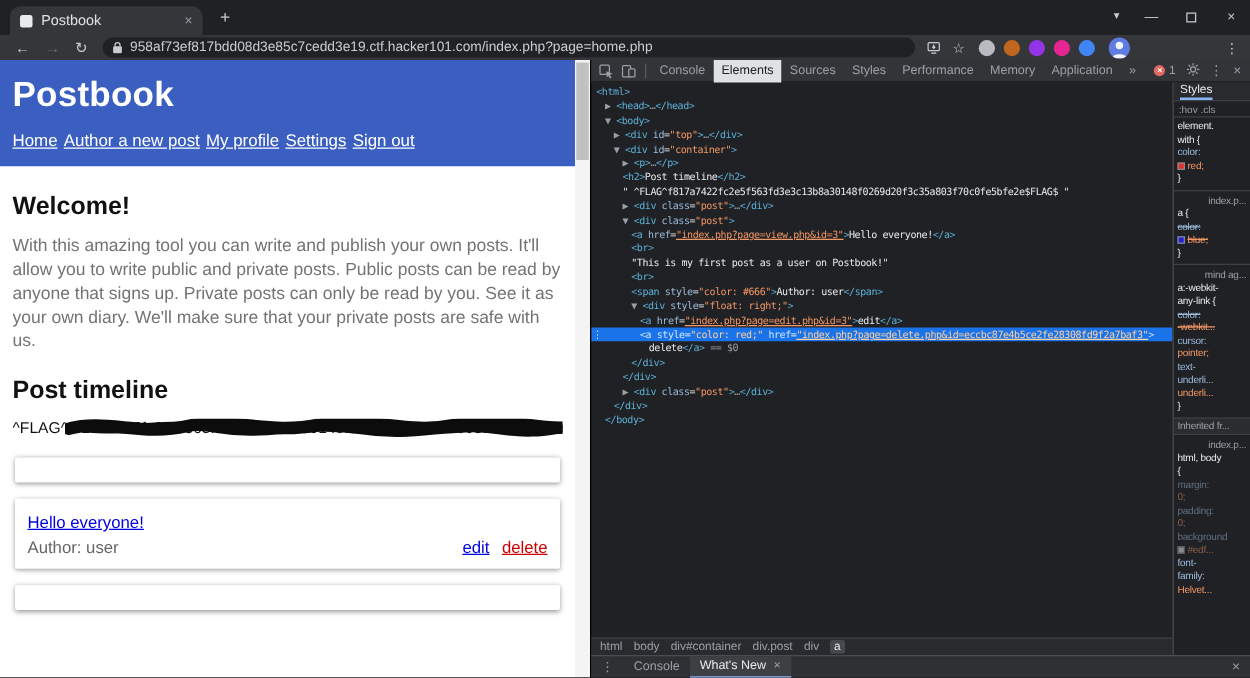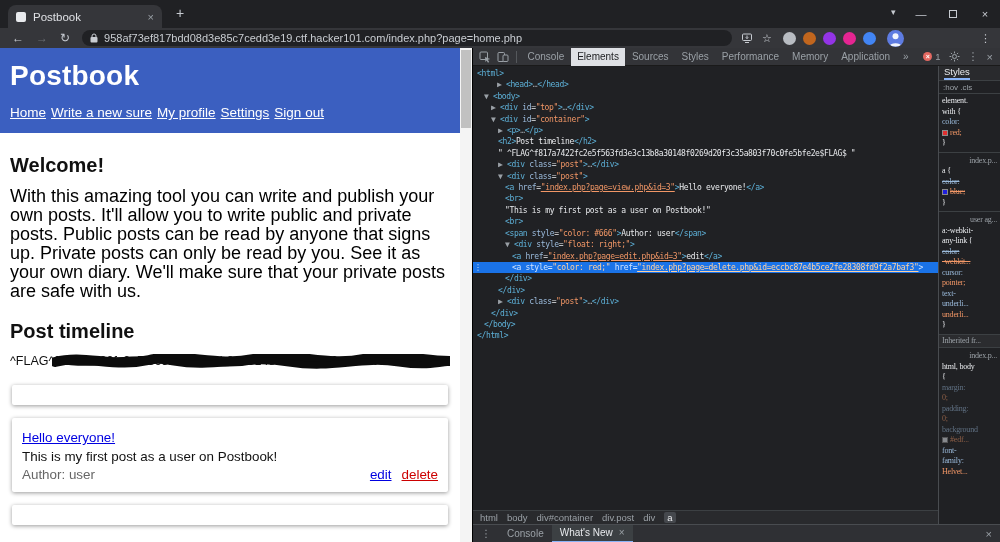--- a/index.html
+++ b/index.html
@@ -32,21 +32,21 @@
 
   
   .page{position:absolute;left:0;top:48px;width:460px;bottom:0;background:#fff;overflow:hidden}
   .phead{background:#3b5fc0;color:#fff;padding:12px 10px 13px}
   .brand{font-size:28px;font-weight:bold;letter-spacing:.2px}
   .pnav{margin-top:13px;font-size:13.5px}
   .plink{color:#fff;margin-right:5px;text-decoration:underline;cursor:pointer}
   .pbody{padding:0 10px}
   .h2{font-size:20px;font-weight:bold;color:#111}
   .welcome{margin:21px 0 10px}
-  .para{font-size:18px;line-height:19px;color:#000000;max-width:446px}
+  .para{font-size:14px;line-height:19px;color:#737373;max-width:446px}
   .timeline{margin:19px 0 11px}
   .flagrow{position:relative;height:18px;font-size:12.5px;color:#111;white-space:nowrap;overflow:hidden}
   .scribble{position:absolute;left:42px;top:-2px;pointer-events:none}
   .card{background:#fff;box-shadow:0 1px 4px rgba(0,0,0,.4);border-radius:2px;padding:10px;margin:13px 2px}
   .tawrap{position:relative;display:inline-block}
   textarea{width:330px;height:30px;border:1px solid #c4c4c4;font:13px "Liberation Sans",sans-serif;padding:4px 6px;color:#222;background:#fff;resize:none;display:block}
   textarea::placeholder{color:#8a8a8a}
   .grip{position:absolute;right:1px;bottom:1px;pointer-events:none}
   .comprow{display:flex;align-items:center;margin-top:11px;width:340px}
   .comprow label{font-size:13.4px;margin-left:4px;color:#111}
@@ -90,21 +90,21 @@
   .tline.selrow .cv{color:#ffd1a1}
 
   .crumbs{height:14px;background:#292a2d;border-top:1px solid #3c4043;display:flex;align-items:center;gap:9px;padding:0 7px;font-size:9.5px;color:#9aa0a6;flex:none;overflow:hidden}
   .crumb{cursor:pointer;white-space:nowrap}
   .crumb.active{color:#e8eaed;background:#45484d;padding:0 3px;border-radius:2px}
 
   .dtside{width:62px;border-left:1px solid #494c50;display:flex;flex-direction:column;flex:none;background:#202124}
   .sidehead{height:15px;border-bottom:1px solid #3c4043;font-size:9.5px;color:#e8eaed;display:flex;align-items:center;padding:0 5px;flex:none;background:#292a2d}
   .sidehead .st{border-bottom:2px solid #8ab4f8;line-height:12px;cursor:pointer}
   .sidefilter{height:13px;font-size:8px;color:#9aa0a6;display:flex;align-items:center;padding:0 4px;border-bottom:1px solid #3c4043;flex:none}
-  .rules{flex:1;overflow:hidden;font-family:Liberation Serif, serif;font-size:8px;letter-spacing:-.2px;line-height:10.5px;padding:2px 3px}
+  .rules{flex:1;overflow:hidden;font-family:Liberation Sans, sans-serif;font-size:8px;letter-spacing:-.2px;line-height:10.5px;padding:2px 3px}
   .rline{white-space:nowrap}
   .rline.sel{color:#e8eaed}
   .rline.prop{color:#9bbbdc}
   .rline.val{color:#f29766}
   .rline.dim{opacity:.5}
   .rline.strike{text-decoration:line-through}
   .sw{display:inline-block;width:6px;height:6px;border:1px solid #8a8a8a;margin-right:2px;vertical-align:-1px}
   .rdiv{border-top:1px solid #3c4043;margin:3px -3px}
   .rsec{background:#2b2c2f;color:#9aa0a6;margin:3px -3px;padding:1px 3px;border-top:1px solid #3c4043;border-bottom:1px solid #3c4043}
   .rlink{color:#9aa0a6;text-align:right;cursor:pointer}
@@ -165,39 +165,39 @@
         <circle cx="8.5" cy="6.3" r="3" fill="#fff" opacity=".92"></circle>
         <path d="M2.5 16.5c.6-4.2 11.4-4.2 12 0z" fill="#fff" opacity=".92"></path>
       </svg>
   </span>
   <span class="kebab">⋮</span>
 </div>
 
 <div class="page">
   <div class="phead">
     <div class="brand">Postbook</div>
-    <div class="pnav"><a class="plink">Home</a><a class="plink">Write a new sure</a><a class="plink">My profile</a><a class="plink">Settings</a><a class="plink">Sign out</a></div>
+    <div class="pnav"><a class="plink">Home</a><a class="plink">Author a new post</a><a class="plink">My profile</a><a class="plink">Settings</a><a class="plink">Sign out</a></div>
   </div>
   <div class="pbody">
     <div class="h2 welcome">Welcome!</div>
     <div class="para">With this amazing tool you can write and publish your own posts. It'll allow you to write public and private posts. Public posts can be read by anyone that signs up. Private posts can only be read by you. See it as your own diary. We'll make sure that your private posts are safe with us.</div>
     <div class="h2 timeline">Post timeline</div>
     <div class="flagrow">
       <span>^FLAG^f817a7422fc2e5f563fd3e3c13b8a30148f0269d20f3c35a803f70c0fe5bfe2e$FLAG$</span>
       <svg class="scribble" width="418" height="19" viewBox="0 0 418 19">
         <path d="M3 10 C 32 2, 62 16, 97 8 S 162 15, 202 7 S 272 15, 312 7 S 382 13, 410 8" stroke="#0c0c0c" stroke-width="10" fill="none" stroke-linecap="round"></path>
         <path d="M7 8 C 42 15, 82 3, 122 10 S 192 4, 237 11 S 307 5, 347 11 S 397 6, 413 11" stroke="#0c0c0c" stroke-width="7" fill="none" stroke-linecap="round"></path>
       </svg>
     </div>
 
     <div class="card">
     </div>
 
     <div>
-        <div class="card"><a class="post-title">Hello everyone!</a><div class="post-body">This is my first post as a user on Postbook!</div><div class="post-meta">
+        <div class="card"><a class="post-title">Hello everyone!</a><div class="post-meta">
             <span class="post-author">Author: user</span>
             <span class="post-actions"><a class="action blue">edit</a><a class="action red">delete</a></span>
           </div></div>
         <div class="card"></div>
       </div>
   </div>
 </div>
 
 <div class="sbar">
   <div class="sthumb"></div>
@@ -241,43 +241,43 @@
       </span>
       <span class="dtx">⋮</span>
       <span class="dtx">×</span>
     </span>
   </div>
 
   <div class="dtmain">
     <div class="dtleft">
       <div class="tree">
           <div class="tline" style="padding-left: 4px;"><span class="ct">&lt;html&gt;</span></div>
-          <div class="tline" style="padding-left: 24px;"><span class="cg">▶ </span><span class="ct">&lt;head&gt;</span><span class="cg">…</span><span class="ct">&lt;/head&gt;</span></div>
+          <div class="tline" style="padding-left: 11px;"><span class="cg">▶ </span><span class="ct">&lt;head&gt;</span><span class="cg">…</span><span class="ct">&lt;/head&gt;</span></div>
           <div class="tline" style="padding-left: 11px;"><span class="cg">▼ </span><span class="ct">&lt;body&gt;</span></div>
           <div class="tline" style="padding-left: 18px;"><span class="cg">▶ </span><span class="ct">&lt;div</span><span class="ca"> id</span><span class="cw">=</span><span class="cv">"top"</span><span class="ct">&gt;</span><span class="cg">…</span><span class="ct">&lt;/div&gt;</span></div>
           <div class="tline" style="padding-left: 18px;"><span class="cg">▼ </span><span class="ct">&lt;div</span><span class="ca"> id</span><span class="cw">=</span><span class="cv">"container"</span><span class="ct">&gt;</span></div>
           <div class="tline" style="padding-left: 25px;"><span class="cg">▶ </span><span class="ct">&lt;p&gt;</span><span class="cg">…</span><span class="ct">&lt;/p&gt;</span></div>
           <div class="tline" style="padding-left: 25px;"><span class="ct">&lt;h2&gt;</span><span class="cw">Post timeline</span><span class="ct">&lt;/h2&gt;</span></div>
           <div class="tline" style="padding-left: 25px;"><span class="cw">" ^FLAG^f817a7422fc2e5f563fd3e3c13b8a30148f0269d20f3c35a803f70c0fe5bfe2e$FLAG$ "</span></div>
           <div class="tline" style="padding-left: 25px;"><span class="cg">▶ </span><span class="ct">&lt;div</span><span class="ca"> class</span><span class="cw">=</span><span class="cv">"post"</span><span class="ct">&gt;</span><span class="cg">…</span><span class="ct">&lt;/div&gt;</span></div>
           <div class="tline" style="padding-left: 25px;"><span class="cg">▼ </span><span class="ct">&lt;div</span><span class="ca"> class</span><span class="cw">=</span><span class="cv">"post"</span><span class="ct">&gt;</span></div>
           <div class="tline" style="padding-left: 32px;"><span class="ct">&lt;a</span><span class="ca"> href</span><span class="cw">=</span><span class="cv cl">"index.php?page=view.php&amp;id=3"</span><span class="ct">&gt;</span><span class="cw">Hello everyone!</span><span class="ct">&lt;/a&gt;</span></div>
           <div class="tline" style="padding-left: 32px;"><span class="ct">&lt;br&gt;</span></div>
           <div class="tline" style="padding-left: 32px;"><span class="cw">"This is my first post as a user on Postbook!"</span></div>
           <div class="tline" style="padding-left: 32px;"><span class="ct">&lt;br&gt;</span></div>
           <div class="tline" style="padding-left: 32px;"><span class="ct">&lt;span</span><span class="ca"> style</span><span class="cw">=</span><span class="cv">"color: #666"</span><span class="ct">&gt;</span><span class="cw">Author: user</span><span class="ct">&lt;/span&gt;</span></div>
           <div class="tline" style="padding-left: 32px;"><span class="cg">▼ </span><span class="ct">&lt;div</span><span class="ca"> style</span><span class="cw">=</span><span class="cv">"float: right;"</span><span class="ct">&gt;</span></div>
           <div class="tline" style="padding-left: 39px;"><span class="ct">&lt;a</span><span class="ca"> href</span><span class="cw">=</span><span class="cv cl">"index.php?page=edit.php&amp;id=3"</span><span class="ct">&gt;</span><span class="cw">edit</span><span class="ct">&lt;/a&gt;</span></div>
           <div class="tline selrow" style="padding-left: 39px;"><span class="ct">&lt;a</span><span class="ca"> style</span><span class="cw">=</span><span class="cv">"color: red;"</span><span class="ca"> href</span><span class="cw">=</span><span class="cv cl">"index.php?page=delete.php&amp;id=eccbc87e4b5ce2fe28308fd9f2a7baf3"</span><span class="ct">&gt;</span></div>
+          <div class="tline" style="padding-left: 46px;"><span class="cw">delete</span><span class="ct">&lt;/a&gt;</span><span class="cg"> == $0</span></div>
           <div class="tline" style="padding-left: 32px;"><span class="ct">&lt;/div&gt;</span></div>
           <div class="tline" style="padding-left: 25px;"><span class="ct">&lt;/div&gt;</span></div>
           <div class="tline" style="padding-left: 25px;"><span class="cg">▶ </span><span class="ct">&lt;div</span><span class="ca"> class</span><span class="cw">=</span><span class="cv">"post"</span><span class="ct">&gt;</span><span class="cg">…</span><span class="ct">&lt;/div&gt;</span></div>
           <div class="tline" style="padding-left: 18px;"><span class="ct">&lt;/div&gt;</span></div>
           <div class="tline" style="padding-left: 11px;"><span class="ct">&lt;/body&gt;</span></div>
-          <div class="tline" style="padding-left: 4px;"><span class="ct">&lt;/html&gt;</span></div>
         </div>
       <div class="crumbs">
           <span class="crumb">html</span>
           <span class="crumb">body</span>
           <span class="crumb">div#container</span>
           <span class="crumb">div.post</span>
           <span class="crumb">div</span>
           <span class="crumb active">a</span>
         </div>
     </div>
@@ -294,21 +294,21 @@
           <div class="rline prop"><span>color:</span></div>
           <div class="rline val"><span class="sw" style="background: rgb(224, 48, 48);"></span><span>red;</span></div>
           <div class="rline sel"><span>}</span></div>
           <div class="rdiv"></div>
           <div class="rlink">index.p...</div>
           <div class="rline sel"><span>a {</span></div>
           <div class="rline prop strike"><span>color:</span></div>
           <div class="rline val strike"><span class="sw" style="background: rgb(32, 32, 221);"></span><span>blue;</span></div>
           <div class="rline sel"><span>}</span></div>
           <div class="rdiv"></div>
-          <div class="rlink">user ag...</div>
+          <div class="rlink">mind ag...</div>
           <div class="rline sel"><span>a:-webkit-</span></div>
           <div class="rline sel"><span>any-link {</span></div>
           <div class="rline prop strike"><span>color:</span></div>
           <div class="rline val strike"><span>-webkit...</span></div>
           <div class="rline prop"><span>cursor:</span></div>
           <div class="rline val"><span>pointer;</span></div>
           <div class="rline prop"><span>text-</span></div>
           <div class="rline prop"><span>underli...</span></div>
           <div class="rline val"><span>underli...</span></div>
           <div class="rline sel"><span>}</span></div>

